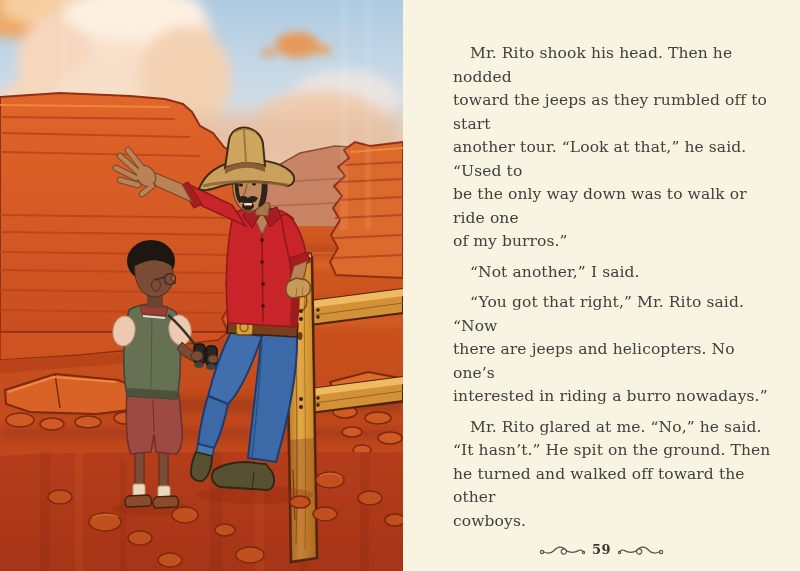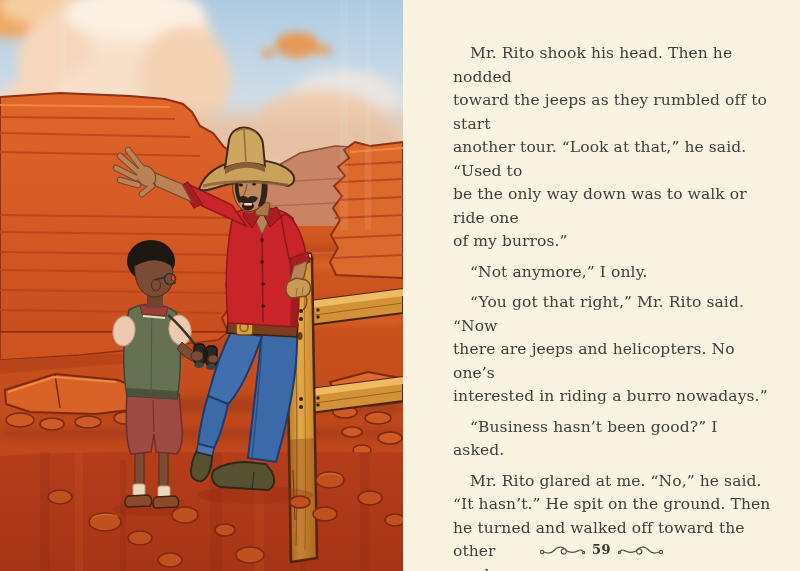--- a/index.html
+++ b/index.html
@@ -361,25 +361,24 @@
       </g>
     </svg>
   </div>
 
   <div class="text-pane">
     <p>Mr. Rito shook his head. Then he nodded
 toward the jeeps as they rumbled off to start
 another tour. “Look at that,” he said. “Used to
 be the only way down was to walk or ride one
 of my burros.”</p>
-    <p>“Not anymore,” I only.</p>
+    <p>“Not another,” I said.</p>
     <p>“You got that right,” Mr. Rito said. “Now
 there are jeeps and helicopters. No one’s
 interested in riding a burro nowadays.”</p>
-    <p>“Business hasn’t been good?” I asked.</p>
     <p>Mr. Rito glared at me. “No,” he said.
 “It hasn’t.” He spit on the ground. Then
 he turned and walked off toward the other
 cowboys.</p>
 
   </div>
 
   <div class="page-footer">
     <svg class="flourish" viewBox="0 0 46 13">
       <g fill="none" stroke="#57534a" stroke-width="1.2" stroke-linecap="round">

